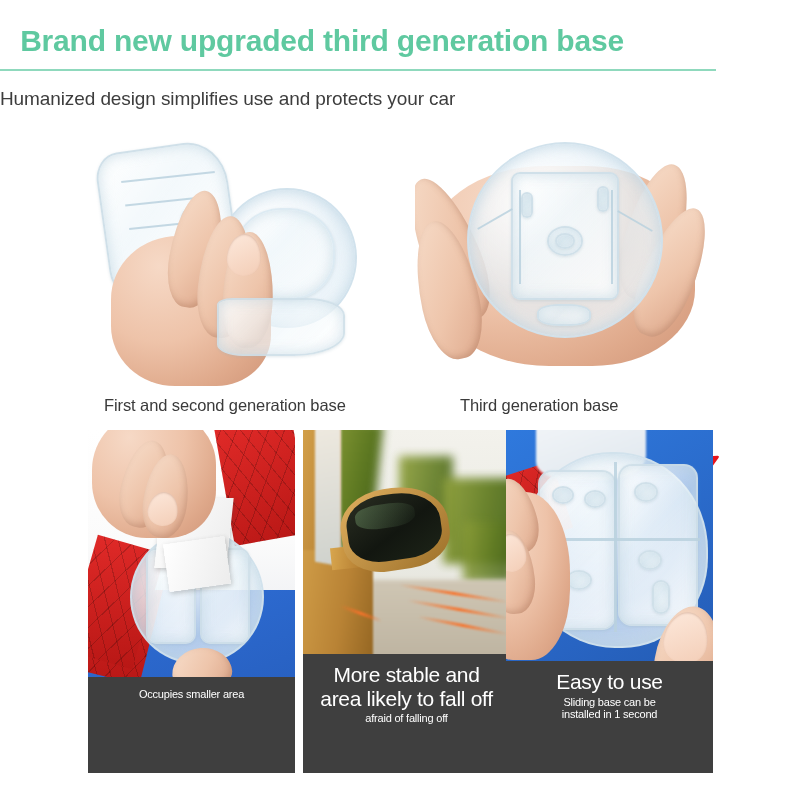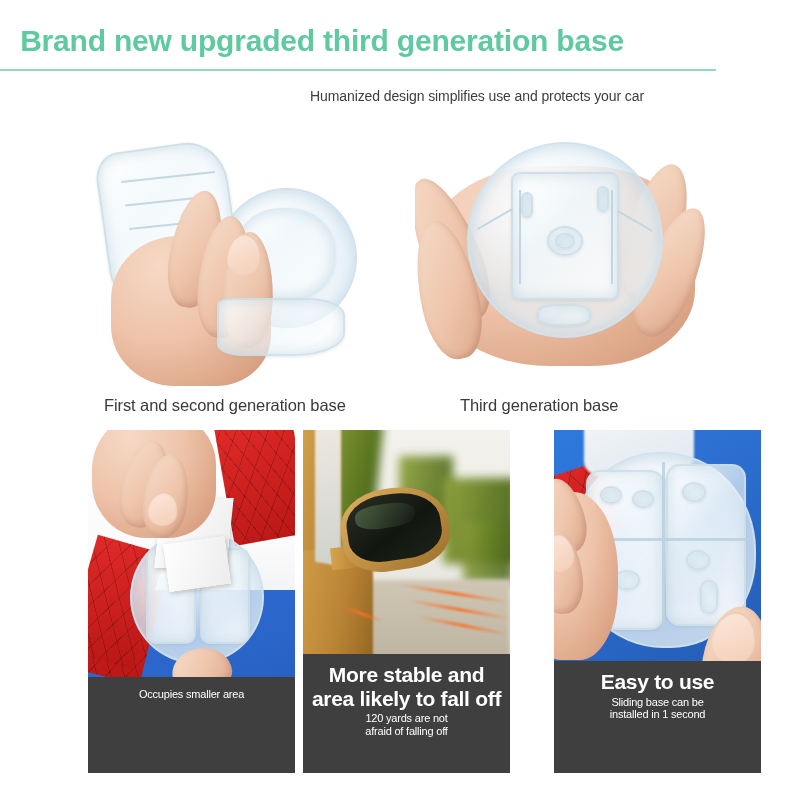--- a/index.html
+++ b/index.html
@@ -21,26 +21,25 @@
     letter-spacing:-0.2px;
     line-height:1;
     padding-top:26px;
   }
   .title-rule {
     width:716px; height:2px;
     margin:13px auto 0;
     background:#8fd9bd;
   }
   .subtitle {
-    text-align:right;
-    font-size:14px;
+    text-align:left;
+    font-size:19px;
     color:#3d3d3d;
     padding-top:17px;
     letter-spacing:-0.1px;
-    padding-left:16px;
   }
 
   
   .compare-row { position:absolute; left:0; top:128px; width:800px; height:265px; }
   .compare-cell { position:absolute; top:0; height:265px; }
   .cell-left  { left:95px;  width:290px; }
   .cell-right { left:415px; width:300px; }
 
   .photo-white { position:absolute; inset:0; background:#ffffff; overflow:hidden; }
 
@@ -91,32 +90,32 @@
     white-space:nowrap;
   }
   .cap-left  { left:104px; }
   .cap-right { left:460px; }
 
   
   .panels { position:absolute; left:0; top:430px; width:800px; height:345px; }
   .panel { position:absolute; top:0; width:207px; height:343px; overflow:hidden; background:#fff; }
   .panel-1 { left:88px; }
   .panel-2 { left:303px; }
-  .panel-3 { left:506px;margin-left:48px; }
+  .panel-3 { left:506px; }
 
   .panel-photo { position:absolute; left:0; top:0; width:100%; height:100%; overflow:hidden; }
 
   .caption-box {
     position:absolute; left:0; bottom:0; width:100%;
     background:#3f3f3f;
     color:#ffffff;
     text-align:center;
     padding:9px 6px 11px;
   }
-  .cap-title { font-size:21px; font-weight:bold; line-height:1.12; letter-spacing:-0.3px; }
+  .cap-title { font-size:21px; font-weight:normal; line-height:1.12; letter-spacing:-0.3px; }
   .cap-sub   { font-size:11px; line-height:1.18; letter-spacing:-0.2px; margin-top:2px; }
   .box-1 { height:96px; }
   .box-2 { height:119px; }
   .box-3 { height:112px; }
 
   
   .cloth-blue { position:absolute; background:linear-gradient(160deg,#2f6fd8,#2459b5); }
   .cloth-red  { position:absolute; background:linear-gradient(160deg,#e02a28,#b81715); }
   .cloth-red::after {
     content:""; position:absolute; inset:0;
@@ -276,21 +275,20 @@
         <div class="streak" style="left:104px; top:178px; width:104px; height:3px; transform:rotate(10deg);"></div>
         <div class="streak" style="left:114px; top:194px; width:92px; height:3px; transform:rotate(11deg);"></div>
         <div class="streak" style="left:36px; top:182px; width:44px; height:3px; transform:rotate(20deg);"></div>
       </div>
       <div class="caption-box box-2">
         <div class="cap-title">
           <div>More stable and</div>
           <div>area likely to fall off</div>
         </div>
         <div class="cap-sub">
-          <div>120 yards are not</div>
           <div>afraid of falling off</div>
         </div>
       </div>
     </div>
 
     <div class="panel panel-3">
       <div class="panel-photo">
         <div class="blue-bg"></div>
         <div class="cloth-red" style="left:-12px; top:40px; width:70px; height:70px; transform:rotate(-18deg);"></div>
         <div style="position:absolute; left:30px; top:-10px; width:110px; height:60px; background:linear-gradient(160deg,#f2f5f8,#dfe7ee); border-radius:0 0 40% 30%; filter:blur(1px);"></div>

